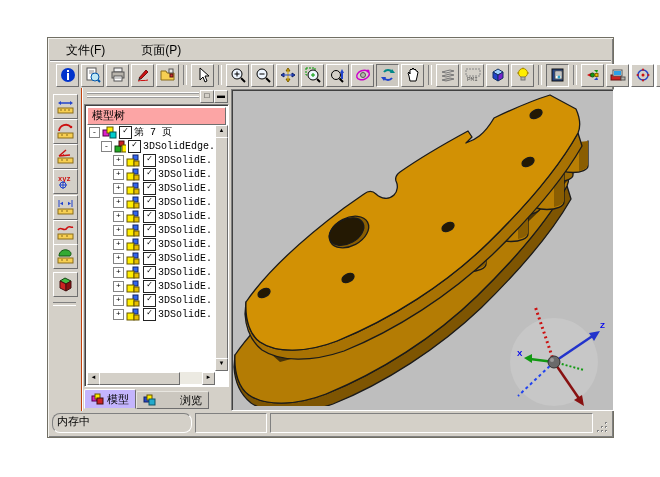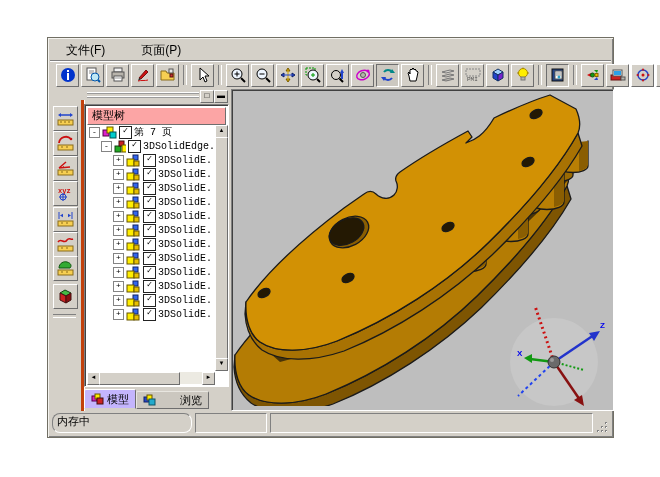--- a/index.html
+++ b/index.html
@@ -10,21 +10,21 @@
   .menubar{position:absolute;left:2px;top:2px;right:2px;height:20px;display:flex;align-items:center;padding-left:12px;gap:28px;font-size:12px;color:#000;}
   .menu-item{padding:2px 4px;cursor:default;}
   
   .toolbar{position:absolute;left:2px;top:22px;right:2px;height:28px;border-top:1px solid #808080;box-shadow:inset 0 1px 0 #ffffff;display:flex;align-items:center;padding-left:5px;}
   .tb-btn{width:21px;height:21px;margin:0 1px;background:#d4d0c8;border:1px solid;border-color:#ffffff #6e6e6e #6e6e6e #ffffff;display:flex;align-items:center;justify-content:center;flex:none;}
   .tb-btn.pressed{border-color:#6e6e6e #ffffff #ffffff #6e6e6e;background:#ccc8c0;}
   .tb-sep{width:2px;height:20px;margin:0 3px;border-left:1px solid #808080;border-right:1px solid #ffffff;flex:none;}
   .tb-btn svg{display:block;}
   
   .main{position:absolute;left:2px;top:50px;right:2px;bottom:26px;}
-  .measure-strip{position:absolute;left:0;top:12px;width:31px;bottom:0;border-right:3px solid #c2410c;box-shadow:1px 0 0 #ffffff;}
+  .measure-strip{position:absolute;left:0;top:0;width:31px;bottom:0;border-right:1px solid #c2410c;box-shadow:1px 0 0 #ffffff;}
   .ms-btn{position:absolute;left:3px;width:23px;height:23px;background:#d4d0c8;border:1px solid;border-color:#ffffff #6e6e6e #6e6e6e #ffffff;display:flex;align-items:center;justify-content:center;}
   .ms-sep{position:absolute;left:3px;width:23px;height:2px;border-top:1px solid #808080;border-bottom:1px solid #ffffff;}
   
   .tree-panel{position:absolute;left:33px;top:0;width:147px;bottom:0;}
   .mini-titlebar{position:absolute;left:1px;top:2px;right:1px;height:12px;}
   .grip-lines{position:absolute;left:3px;top:2px;right:30px;height:8px;
      background:linear-gradient(#ffffff 0,#ffffff 1px,#9a9a9a 1px,#9a9a9a 2px,transparent 2px,transparent 4px,#ffffff 4px,#ffffff 5px,#9a9a9a 5px,#9a9a9a 6px,transparent 6px);}
   .mini-btn{position:absolute;top:0;width:12px;height:11px;background:#d4d0c8;border:1px solid;border-color:#ffffff #6e6e6e #6e6e6e #ffffff;font-size:8px;line-height:9px;text-align:center;color:#000;}
   .tree-box{position:absolute;left:1px;top:16px;right:1px;bottom:24px;background:#ffffff;border:1px solid;border-color:#808080 #ffffff #ffffff #808080;box-shadow:inset 1px 1px 0 #404040;}
   .tree-header{position:absolute;left:2px;top:2px;right:2px;height:16px;background:#fca5a5;border:1px solid;border-color:#ffffff #6e6e6e #6e6e6e #ffffff;font-size:11px;line-height:14px;padding-left:4px;color:#000;}

